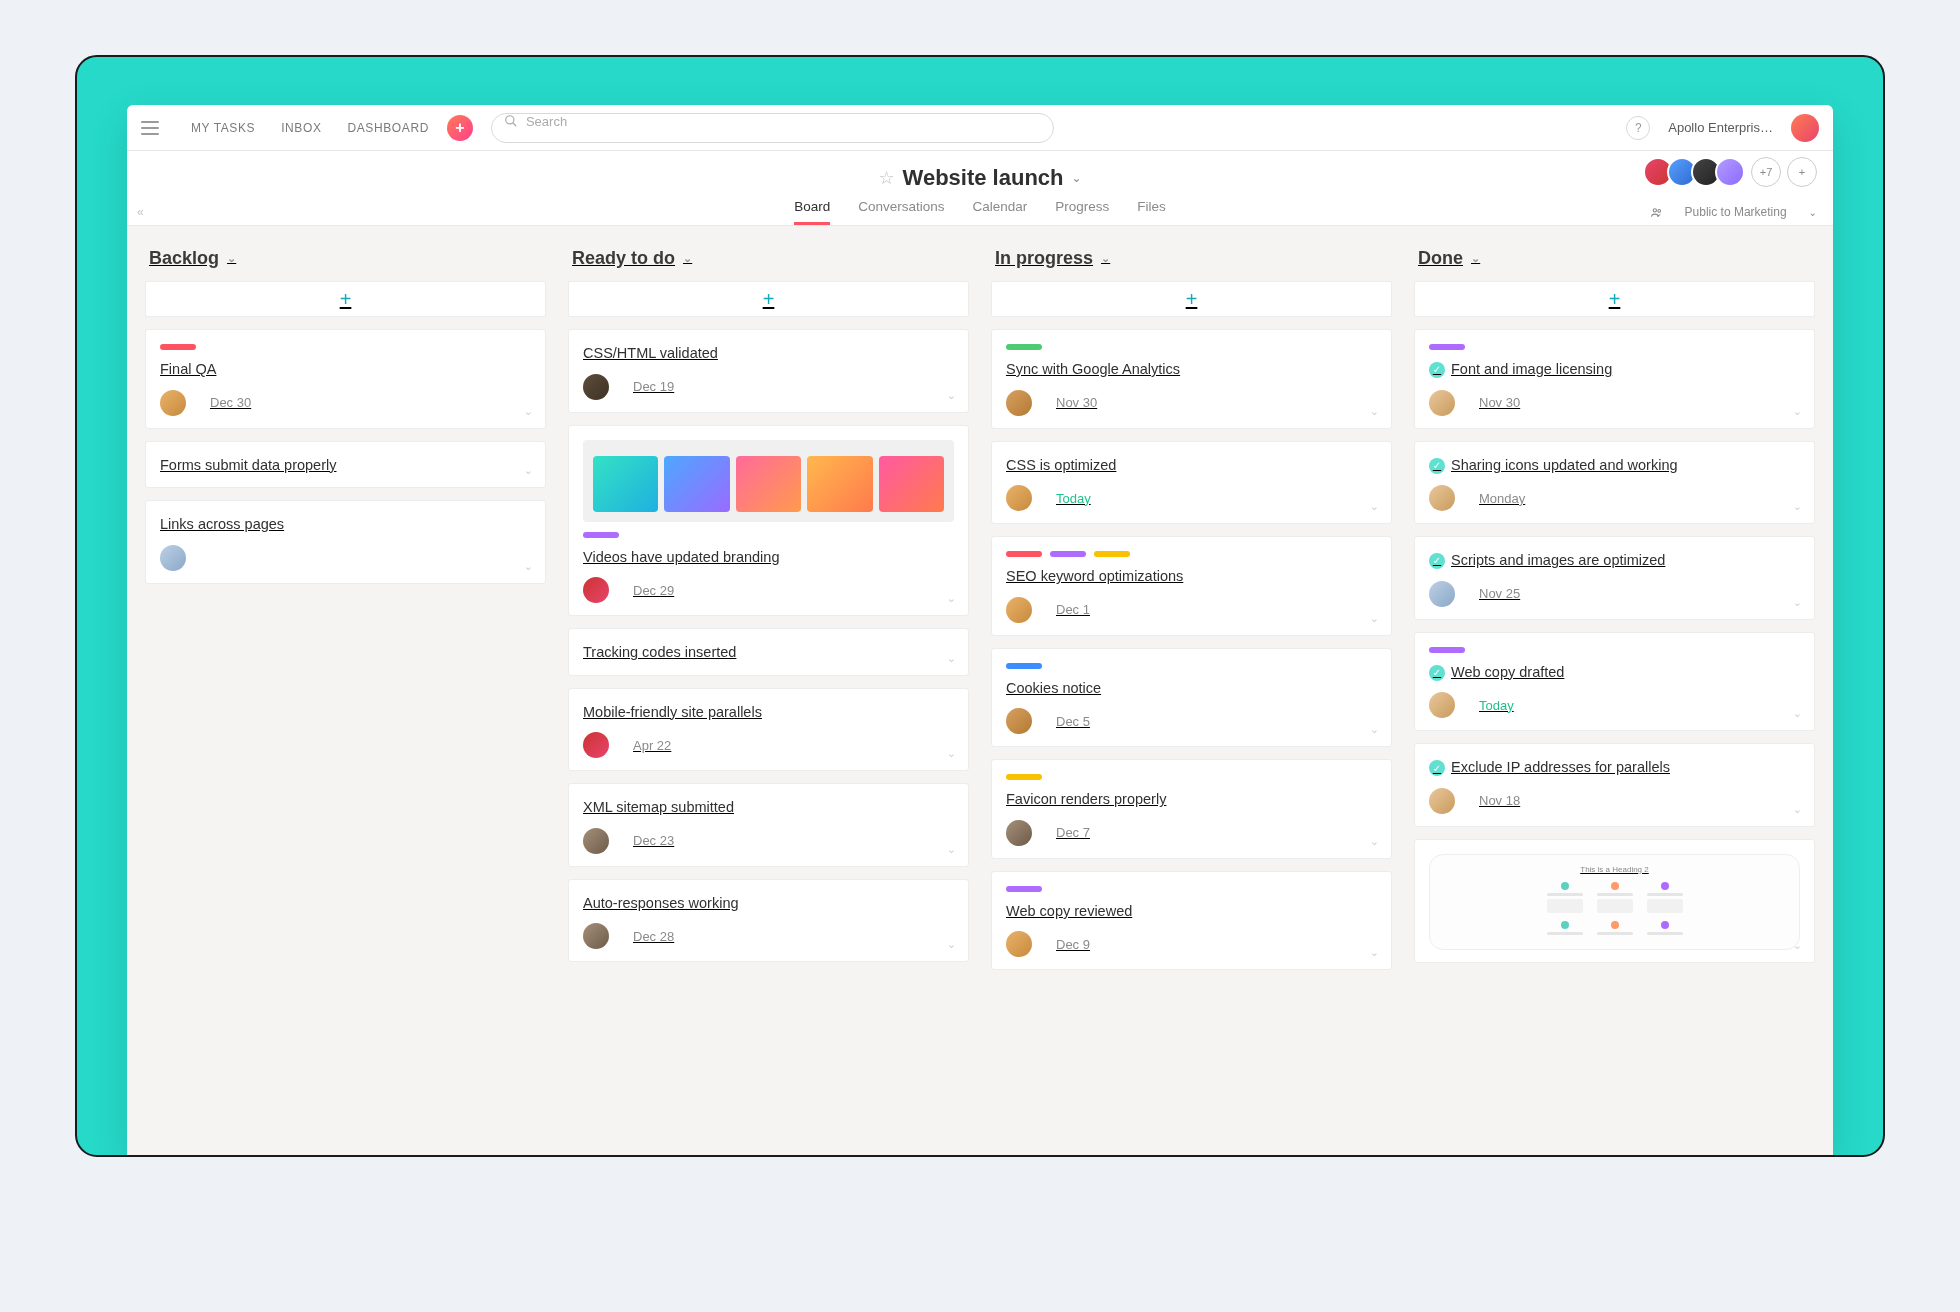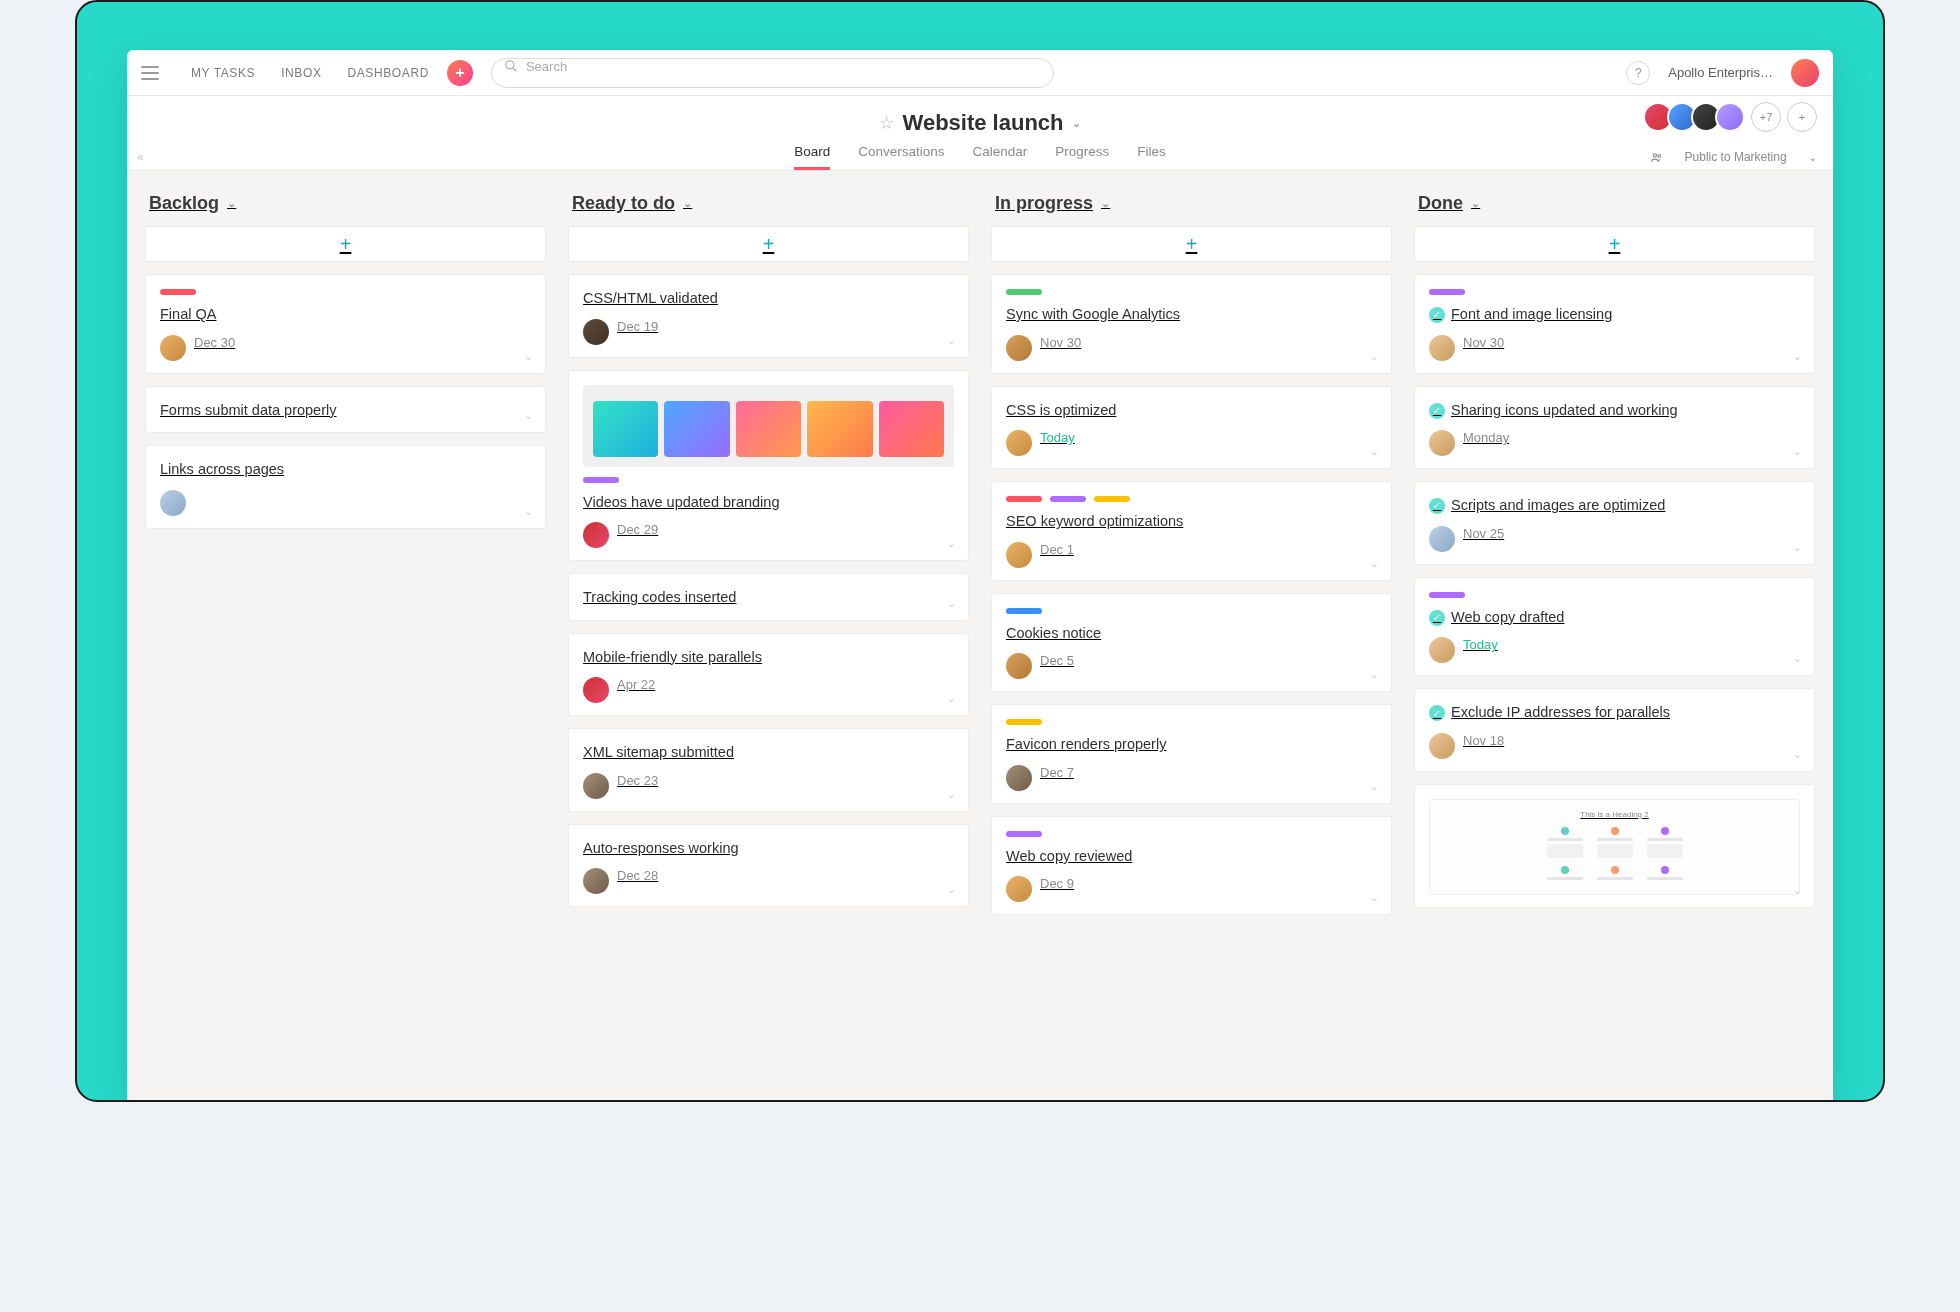--- a/index.html
+++ b/index.html
@@ -1,17 +1,17 @@
 <!DOCTYPE html>
 <html><head>
 <meta charset="utf-8">
 <style>
 * { margin:0; padding:0; box-sizing:border-box; font-family:-apple-system,BlinkMacSystemFont,"Segoe UI",Helvetica,Arial,sans-serif; }
 body { background:#eef2f7; display:flex; align-items:flex-start; justify-content:center; min-height:1312px; }
-.outer { width:1810px; background:#26d9c9; border-radius:22px; border:2px solid #1a1a1a; padding:48px 50px 0 50px; overflow:hidden; }
+.outer { margin:55px; width:1810px; background:#26d9c9; border-radius:22px; border:2px solid #1a1a1a; padding:48px 50px 0 50px; overflow:hidden; }
 .app { background:#fff; border-radius:6px 6px 0 0; box-shadow:0 12px 40px rgba(0,0,0,.12); height:1050px; overflow:hidden; display:flex; flex-direction:column; }
 
 
 .topbar { height:46px; border-bottom:1px solid #e8e8e8; display:flex; align-items:center; padding:0 14px; gap:18px; font-size:13px; color:#7b7b7b; }
 .hamburger { width:18px; height:14px; display:flex; flex-direction:column; justify-content:space-between; cursor:pointer; }
 .hamburger span { height:2px; background:#9a9a9a; border-radius:1px; }
 .navlinks { display:flex; gap:26px; margin-left:14px; letter-spacing:.6px; font-size:12px; color:#7b7b7b; }
 .navlinks span { cursor:pointer; }
 .plusfab { width:26px; height:26px; border-radius:50%; background:linear-gradient(135deg,#ff7b54,#ff3e8f); color:#fff; display:flex; align-items:center; justify-content:center; font-size:16px; font-weight:600; cursor:pointer; }
 .search { flex:1; max-width:640px; height:30px; border:1px solid #d9d9d9; border-radius:16px; display:flex; padding:0 12px; color:#ababab; font-size:13px; gap:8px; }
@@ -45,33 +45,33 @@
 .col { flex:1; display:flex; flex-direction:column; gap:12px; min-width:0; }
 .col-header { display:flex; align-items:center; gap:8px; font-size:18px; font-weight:600; color:#3a3a3a; padding-left:4px; }
 .col-header .chev { color:#9a9a9a; font-size:11px; }
 .addcard { background:#fff; border:1px solid #ececec; height:36px; display:flex; align-items:center; justify-content:center; color:#14aaba; font-size:20px; font-weight:400; cursor:pointer; border-radius:2px;}
 .card { background:#fff; border:1px solid #ececec; border-radius:3px; padding:14px 14px 12px; display:flex; flex-direction:column; gap:10px; position:relative; cursor:pointer;}
 .tags { display:flex; gap:8px; }
 .tag { width:36px; height:6px; border-radius:4px; }
 .t-red{background:#ff5263;} .t-purple{background:#ae6cff;} .t-yellow{background:#f8c200;} .t-blue{background:#3b8cff;} .t-green{background:#4ecb71;}
 .card-title { font-size:14.5px; color:#303030; line-height:1.35; display:flex; align-items:flex-start; gap:6px;}
 .check { width:16px; height:16px; border-radius:50%; background:#5fe0d0; display:inline-flex; align-items:center; justify-content:center; color:#fff; font-size:10px; flex-shrink:0; margin-top:2px;}
-.card-footer { display:flex; align-items:flex-start; gap:8px; }
+.card-footer { display:flex; align-items:center; gap:24px; }
 .mini-av { width:26px; height:26px; border-radius:50%; background:#d7b48a; flex-shrink:0;}
 .due { font-size:13px; color:#8a8a8a; }
 .due.today { color:#1ec28b; }
 .card .chev-down { position:absolute; right:12px; bottom:10px; color:#cfcfcf; font-size:11px; }
 .thumb { height:82px; border-radius:4px; background:#f0f0f0; overflow:hidden; display:flex; gap:6px; padding:16px 10px 10px;}
 .thumb div{flex:1;border-radius:4px;}
 .g1{background:linear-gradient(135deg,#33e2c4,#1fb0e0);}
 .g2{background:linear-gradient(135deg,#4da8ff,#9a6bff);}
 .g3{background:linear-gradient(135deg,#ff6b9a,#ff9a4d);}
 .g4{background:linear-gradient(135deg,#ffb84d,#ff7a4d);}
 .g5{background:linear-gradient(135deg,#ff5aa0,#ff7a4d);}
-.thumb2 { height:96px; border:1px solid #eee; border-radius:4px; background:#fdfdfd; display:flex; flex-direction:column; align-items:center; padding:10px; gap:8px;}
+.thumb2 { height:96px; border:1px solid #eee; border-radius:14px; background:#fdfdfd; display:flex; flex-direction:column; align-items:center; padding:10px; gap:8px;}
 .thumb2 .tt{font-size:8px; color:#888;}
 .thumb2 .row{display:flex; gap:14px;}
 .thumb2 .cell{display:flex; flex-direction:column; align-items:center; gap:3px;}
 .thumb2 .dot{width:8px;height:8px;border-radius:50%;}
 .thumb2 .line{width:36px;height:3px;background:#e5e5e5;border-radius:2px;}
 .thumb2 .box{width:36px;height:14px;background:#f1f1f1;border-radius:2px;}
 
 
 .a1{background:linear-gradient(135deg,#e9b26a,#c78a3d);}
 .a2{background:linear-gradient(135deg,#bcd0e5,#8aa8c8);}

